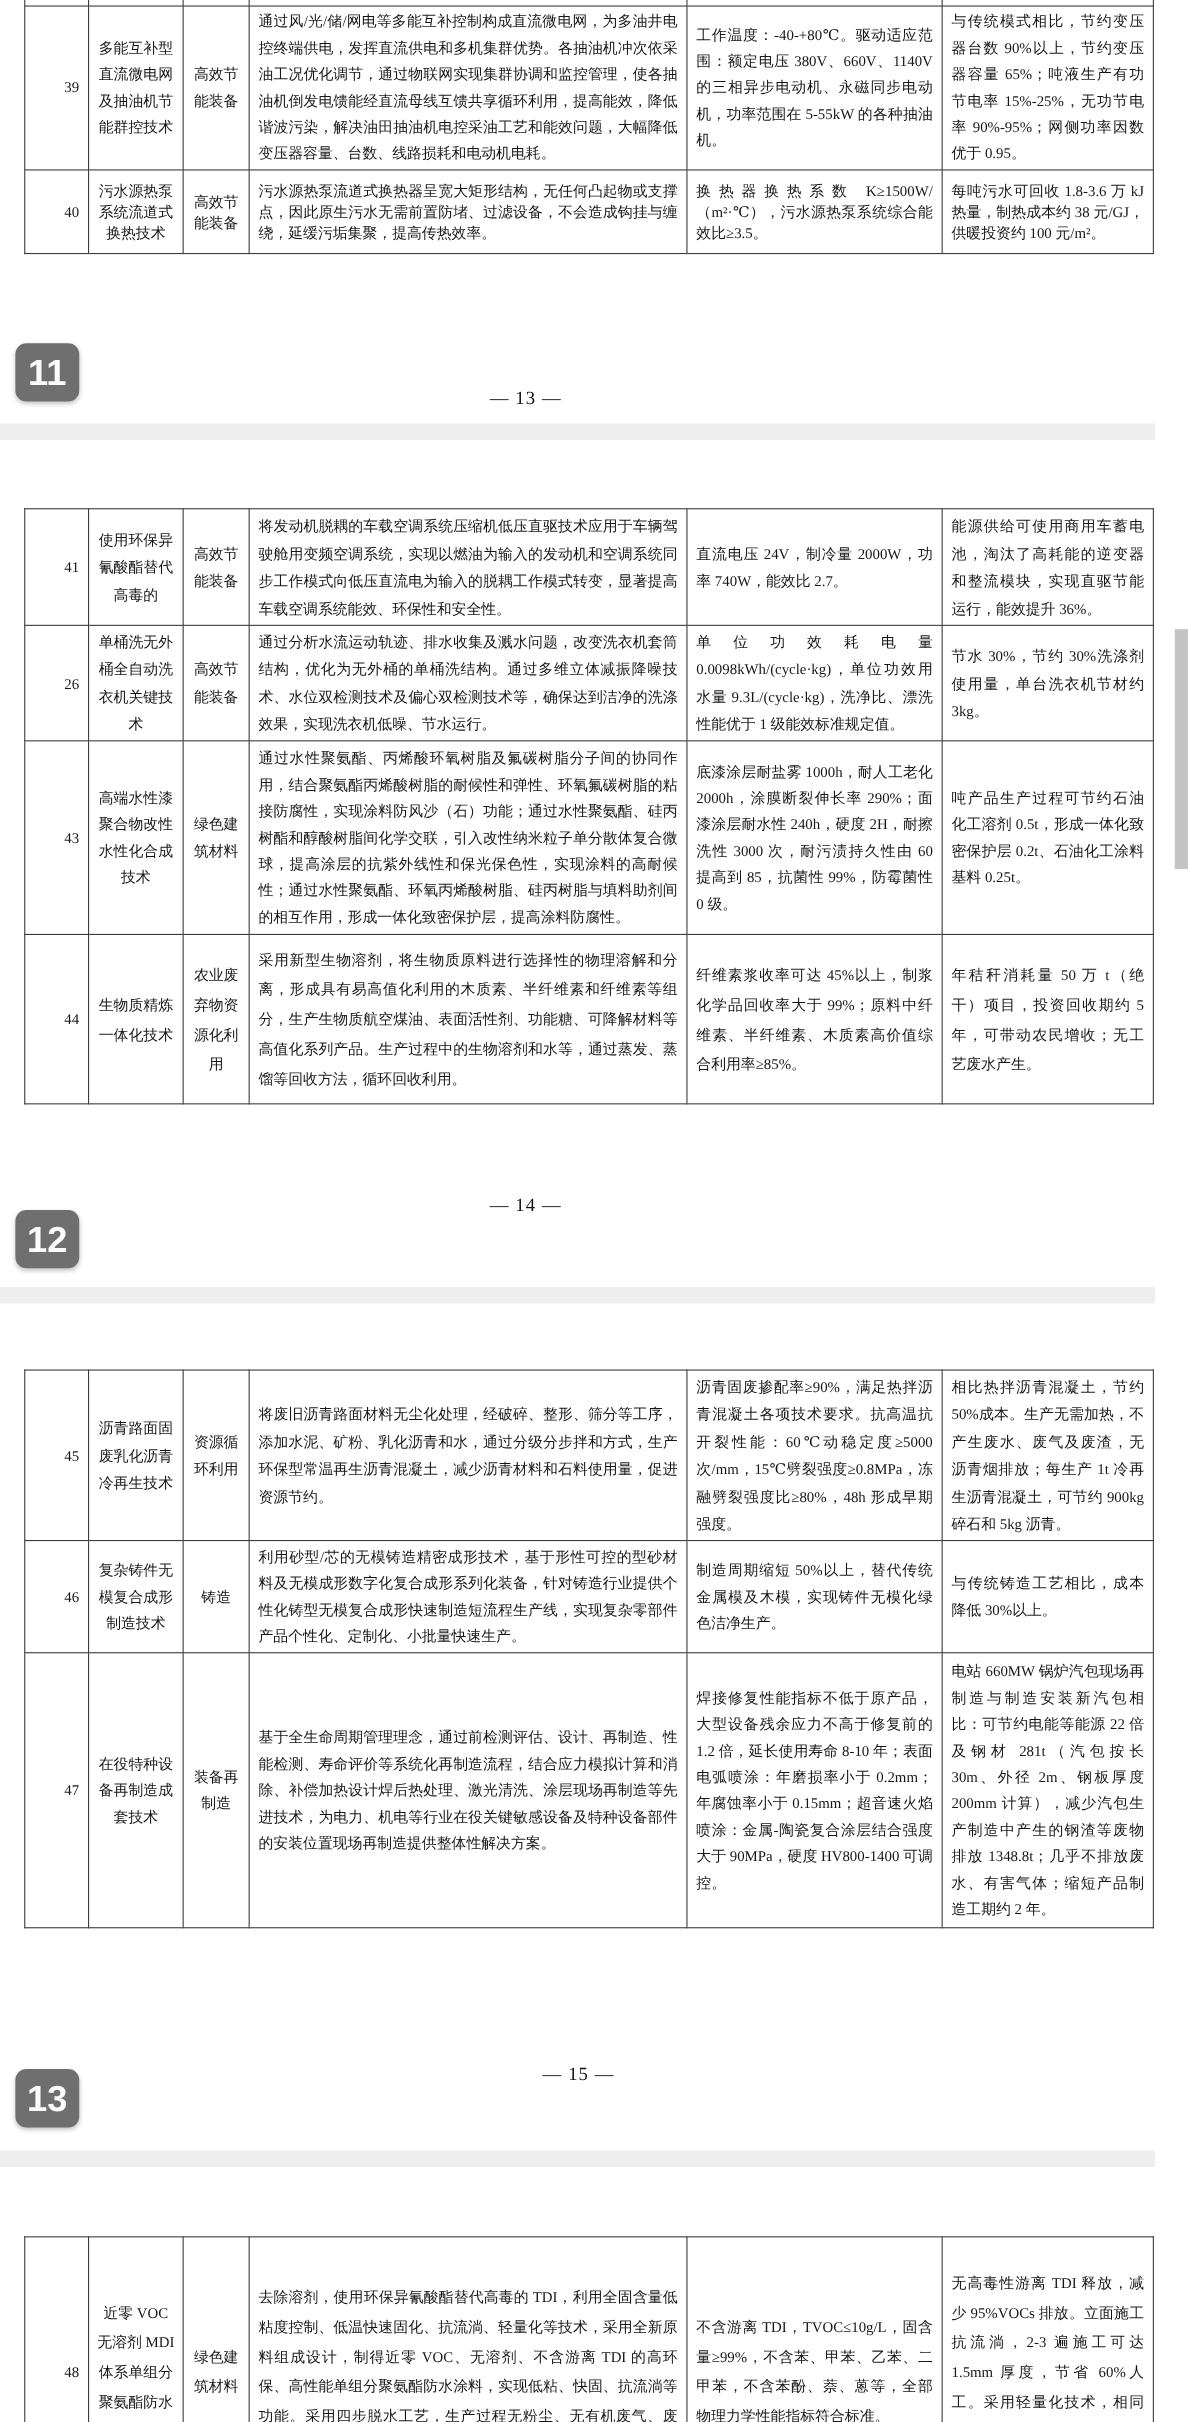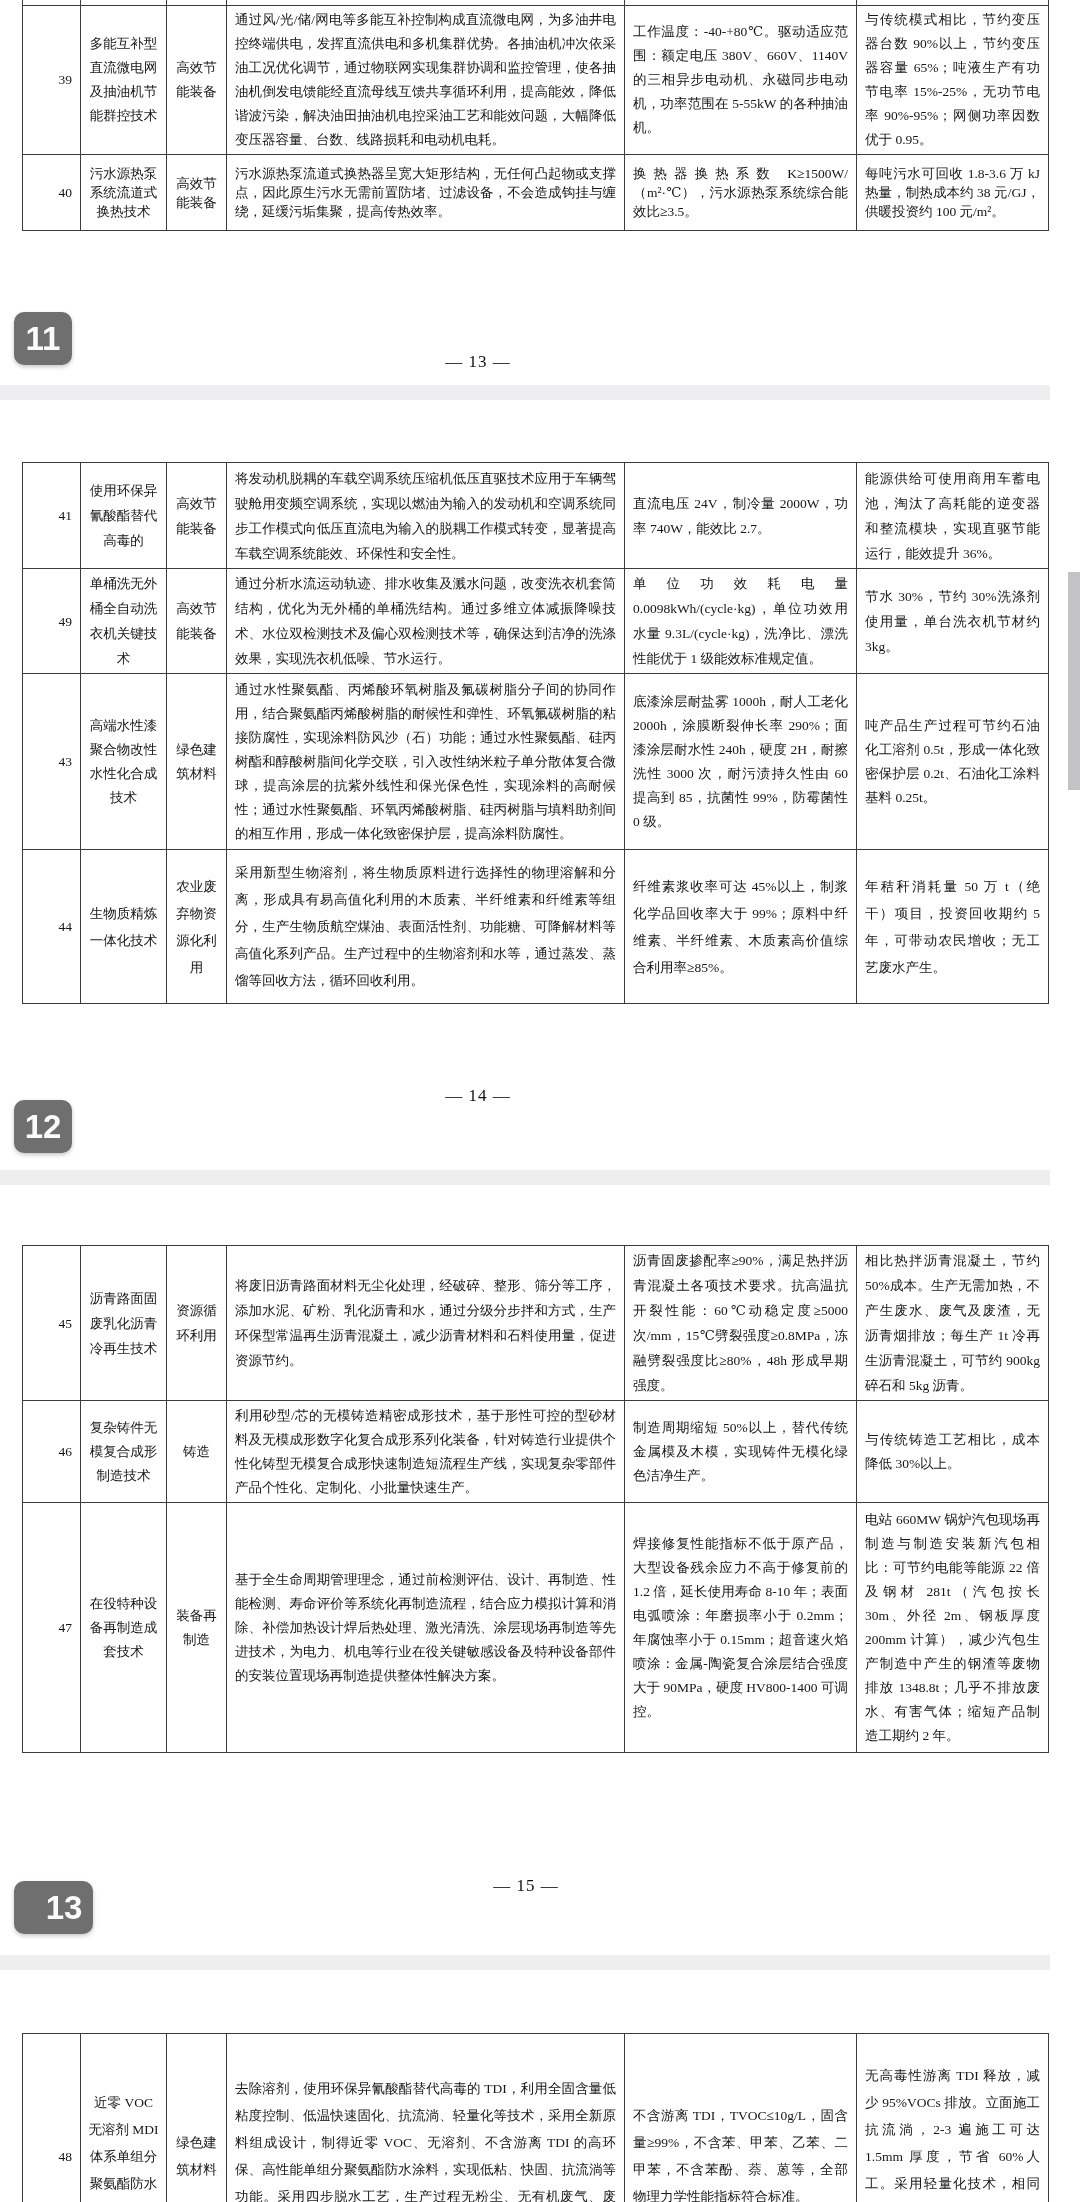--- a/index.html
+++ b/index.html
@@ -111,21 +111,21 @@
   <tbody>
       <tr style="height:106px; line-height:25px;">
     <td class="c-no">41</td>
     <td class="c-name">使用环保异氰酸酯替代高毒的</td>
     <td class="c-cat">高效节能装备</td>
     <td class="c-desc">将发动机脱耦的车载空调系统压缩机低压直驱技术应用于车辆驾驶舱用变频空调系统，实现以燃油为输入的发动机和空调系统同步工作模式向低压直流电为输入的脱耦工作模式转变，显著提高车载空调系统能效、环保性和安全性。</td>
     <td class="c-ind">直流电压 24V，制冷量 2000W，功率 740W，能效比 2.7。</td>
     <td class="c-ben">能源供给可使用商用车蓄电池，淘汰了高耗能的逆变器和整流模块，实现直驱节能运行，能效提升 36%。</td>
   </tr>
   <tr style="height:104px; line-height:25px;">
-    <td class="c-no">49</td>
+    <td class="c-no">26</td>
     <td class="c-name">单桶洗无外桶全自动洗衣机关键技术</td>
     <td class="c-cat">高效节能装备</td>
     <td class="c-desc">通过分析水流运动轨迹、排水收集及溅水问题，改变洗衣机套筒结构，优化为无外桶的单桶洗结构。通过多维立体减振降噪技术、水位双检测技术及偏心双检测技术等，确保达到洁净的洗涤效果，实现洗衣机低噪、节水运行。</td>
     <td class="c-ind">单位功效耗电量 0.0098kWh/(cycle·kg)，单位功效用水量 9.3L/(cycle·kg)，洗净比、漂洗性能优于 1 级能效标准规定值。</td>
     <td class="c-ben">节水 30%，节约 30%洗涤剂使用量，单台洗衣机节材约 3kg。</td>
   </tr>
   <tr style="height:176px; line-height:24px;">
     <td class="c-no">43</td>
     <td class="c-name">高端水性漆聚合物改性水性化合成技术</td>
     <td class="c-cat">绿色建筑材料</td>
@@ -179,21 +179,21 @@
     <td class="c-name">在役特种设备再制造成套技术</td>
     <td class="c-cat">装备再制造</td>
     <td class="c-desc">基于全生命周期管理理念，通过前检测评估、设计、再制造、性能检测、寿命评价等系统化再制造流程，结合应力模拟计算和消除、补偿加热设计焊后热处理、激光清洗、涂层现场再制造等先进技术，为电力、机电等行业在役关键敏感设备及特种设备部件的安装位置现场再制造提供整体性解决方案。</td>
     <td class="c-ind">焊接修复性能指标不低于原产品，大型设备残余应力不高于修复前的 1.2 倍，延长使用寿命 8-10 年；表面电弧喷涂：年磨损率小于 0.2mm；年腐蚀率小于 0.15mm；超音速火焰喷涂：金属-陶瓷复合涂层结合强度大于 90MPa，硬度 HV800-1400 可调控。</td>
     <td class="c-ben">电站 660MW 锅炉汽包现场再制造与制造安装新汽包相比：可节约电能等能源 22 倍及钢材 281t（汽包按长 30m、外径 2m、钢板厚度 200mm 计算），减少汽包生产制造中产生的钢渣等废物排放 1348.8t；几乎不排放废水、有害气体；缩短产品制造工期约 2 年。</td>
   </tr>
 </tbody>
   </table>
 
 <div class="page-label" style="top:1876px;padding-left:48px;">— 15 —</div>
-<div class="page-badge" style="top:1881px;padding-left:21px;">13</div>
+<div class="page-badge" style="top:1881px;">13</div>
 <div class="gap-band" style="top:1955px;"></div>
 
 <table class="tech-table" style="top:2033px;">
   <colgroup>
     <col style="width:58px">
       <col style="width:86px">
       <col style="width:60px">
     <col style="width:398px">
       <col style="width:232px">
       <col style="width:192px">

